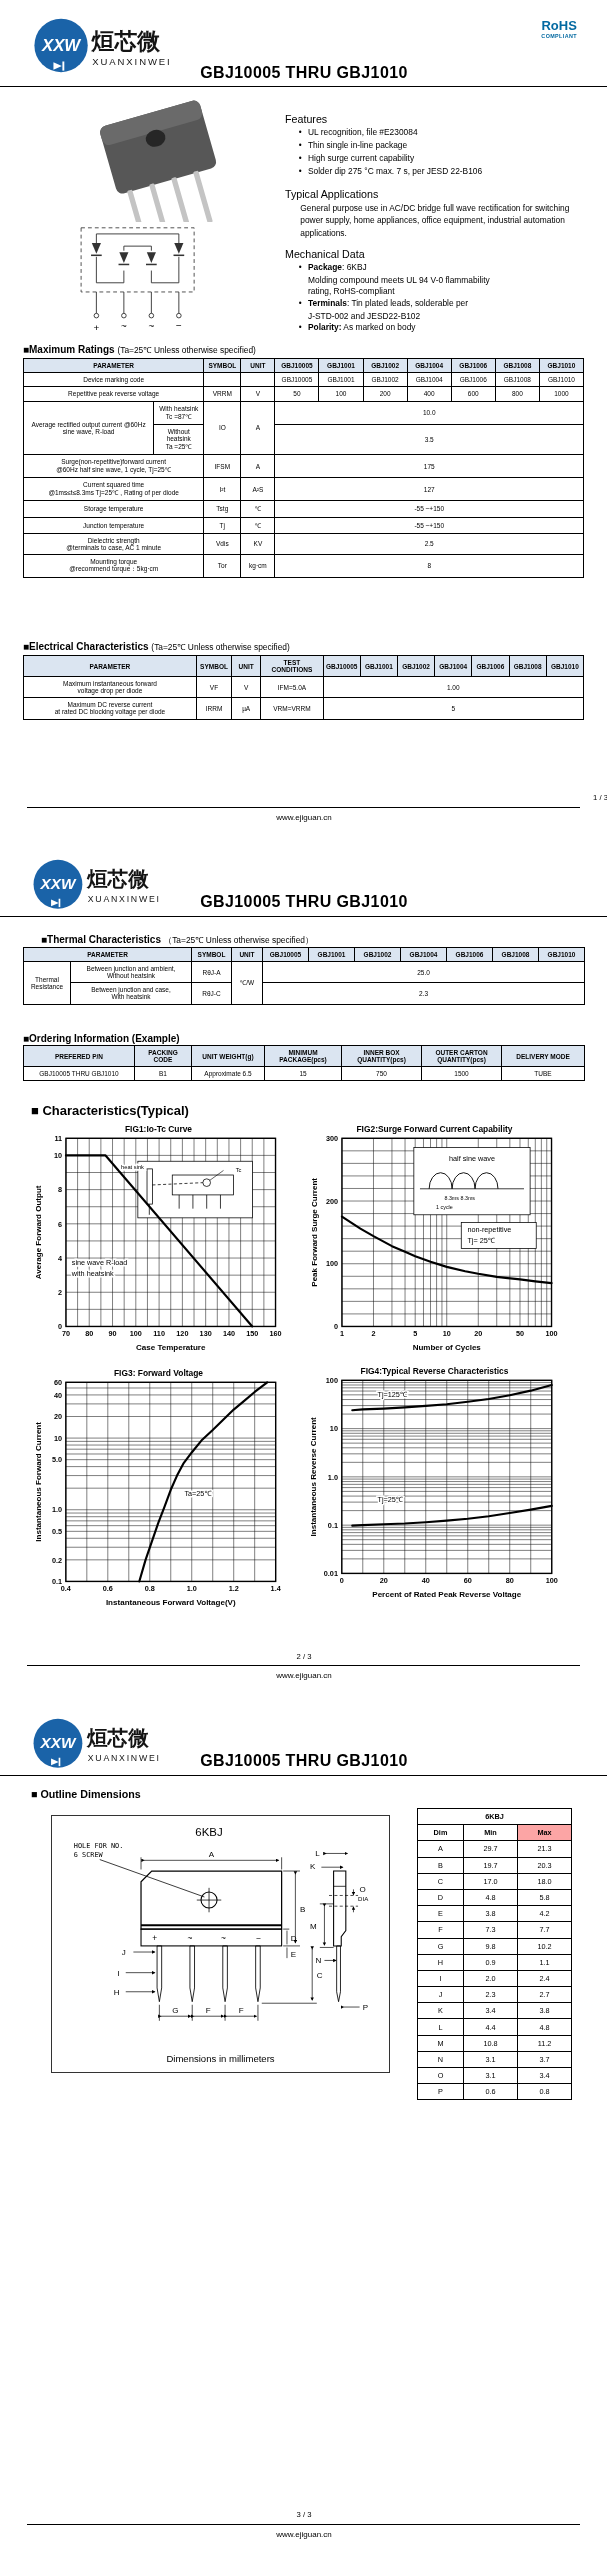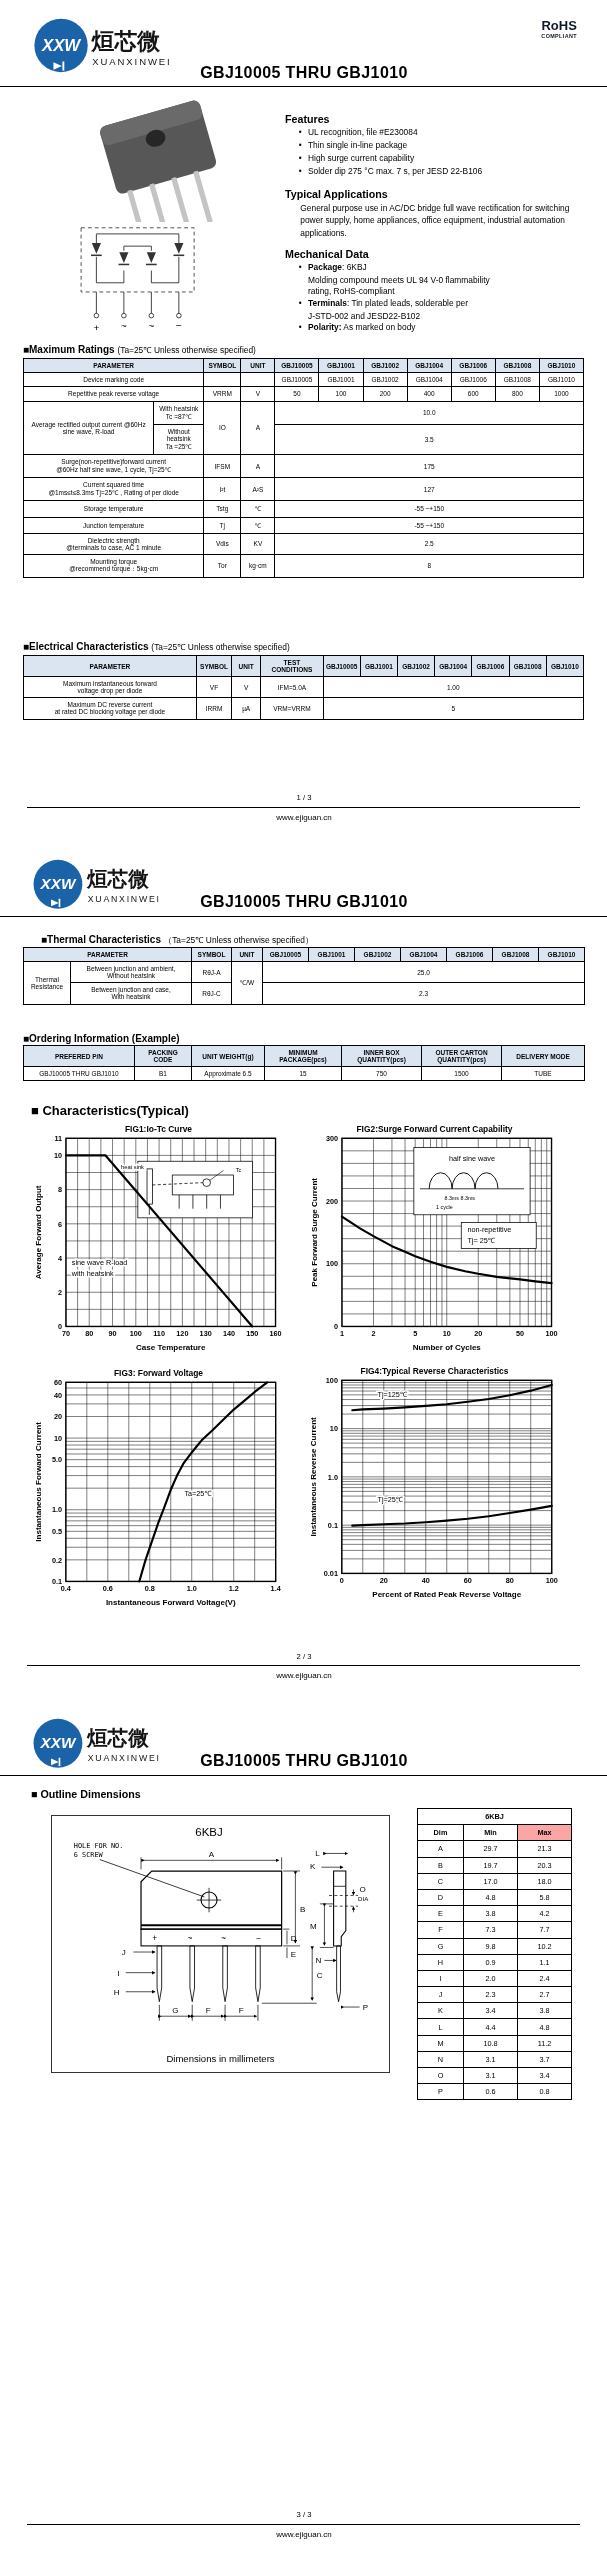--- a/index.html
+++ b/index.html
@@ -3,36 +3,36 @@
 <meta charset="utf-8">
 <style>
   html,body{margin:0;padding:0;background:#e8e8e8;}
   .sheet{position:relative;width:608px;height:2576px;background:#fff;margin:0 auto;
          font-family:"Liberation Sans",sans-serif;color:#000;overflow:hidden;}
   .abs{position:absolute;}
   
   .pghead{position:absolute;left:0;width:608px;border-bottom:1.5px solid #000;}
   .pghead .title{position:absolute;left:0;right:0;bottom:4.6px;text-align:center;
                  font-size:16px;font-weight:bold;letter-spacing:0.4px;}
-  .rohs{position:absolute;right:31px;top:3.1px;text-align:center;color:#0f172a;}
+  .rohs{position:absolute;right:31px;top:3.1px;text-align:center;color:#0369a1;}
   .rohs .r1{font-size:13px;font-weight:bold;}
   .rohs .r2{font-size:5.4px;font-weight:bold;letter-spacing:0.4px;}
   
   .sect{font-size:10px;font-weight:bold;}
   .sect .cond{font-weight:normal;font-size:8.4px;}
   
   table.dt{border-collapse:collapse;table-layout:fixed;font-size:6.5px;}
   table.dt th,table.dt td{border:0.8px solid #000;text-align:center;vertical-align:middle;
        padding:3.1px 1.5px;overflow:hidden;}
   table.dt th{background:#dbe5f1;font-weight:bold;}
   td.pl,th.pl{text-align:left;padding-left:3.1px;}
   .pre{white-space:pre-line;}
   
   .rcol{position:absolute;left:285px;top:113px;width:309px;font-size:8.4px;}
-  .rcol h3{font-size:10.7px;font-weight:bold;margin:0 0 2.3px 0;}
+  .rcol h3{font-size:10.7px;font-weight:normal;margin:0 0 2.3px 0;}
   .bl{display:flex;margin:0 0 1.5px 13.8px;line-height:1.35;}
   .bl .bu{width:9.2px;flex:none;}
   .cont{margin-left:23px;line-height:1.35;}
   .para{margin:1.5px 0 0 15.3px;line-height:1.45;}
   .gap{height:9.2px;}
   
   .fpage{position:absolute;left:0;right:0;text-align:center;font-size:7.7px;}
   .fline{position:absolute;left:27px;width:553px;border-top:1.1px solid #000;}
   .fsite{position:absolute;left:0;right:0;text-align:center;font-size:8px;}
   .center-head{position:absolute;left:0;right:0;text-align:center;font-size:15.3px;font-weight:bold;}
@@ -311,21 +311,21 @@
       <td class="pl pre">Maximum DC reverse current
 at rated DC blocking voltage per diode</td>
           <td>IRRM</td>
           <td>µA</td>
           <td class="pl">VRM=VRRM</td>
       <td colspan="7">5</td>
     </tr>
   </tbody>
     </table>
 
-  <div class="fpage" style="top:793px;">1 / 3</div>
+  <div class="fpage" style="top:793px;text-align:right;">1 / 3</div>
   <div class="fline" style="top:807px;"></div>
   <div class="fsite" style="top:813px;">www.ejiguan.cn</div>
 
   <div class="pghead" style="top:855px;height:61px;">
     <svg width="145" height="60" style="position:absolute;left:32px;top:0;" viewBox="0 0 190 78">
       <circle cx="34" cy="38" r="32" fill="#1a63a8"></circle>
       <text x="34" y="44" font-size="20" font-style="italic" font-weight="bold" fill="#fff" text-anchor="middle">XXW</text>
       <path d="M25 58 l10 4.5 l-10 4.5 z" fill="#fff"></path>
       <line x1="36" y1="57" x2="36" y2="68" stroke="#fff" stroke-width="2.2"></line>
       <text x="72" y="40" font-size="27" font-weight="bold" fill="#141414">烜芯微</text>

